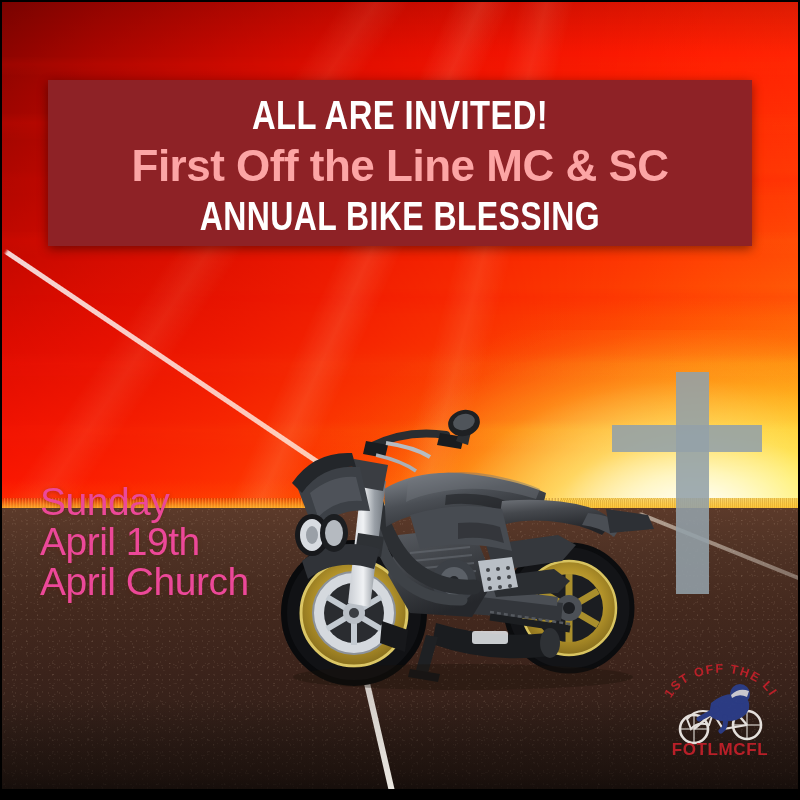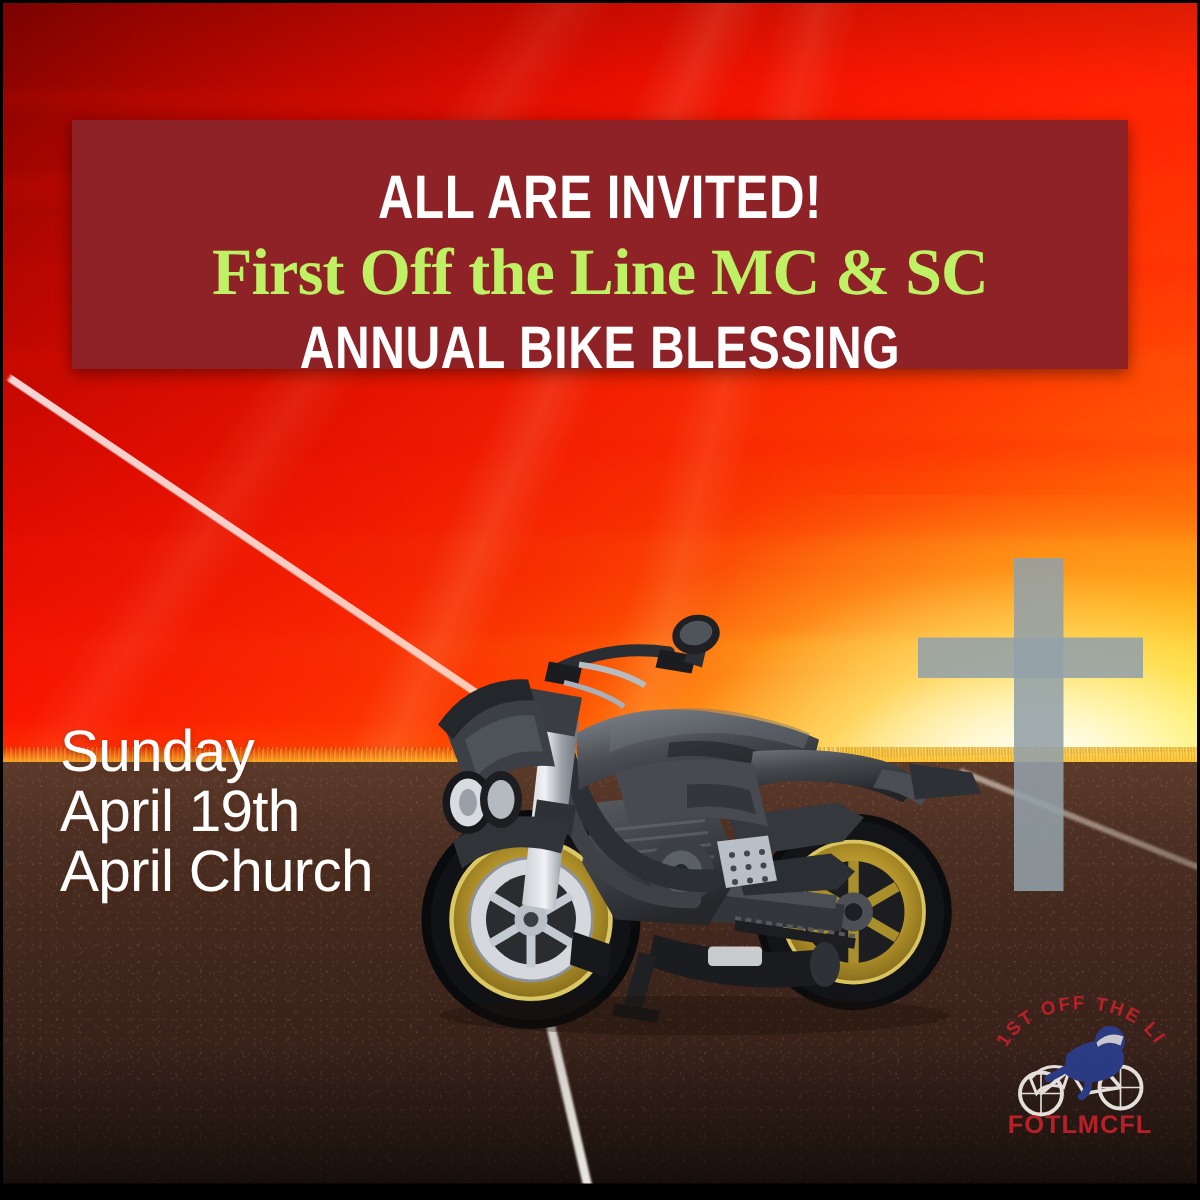--- a/index.html
+++ b/index.html
@@ -175,58 +175,58 @@
   
   .bike{position:absolute;left:258px;top:385px;width:420px;height:305px;}
   .bike svg{display:block;}
 
   
   .banner{
     position:absolute;left:48px;top:80px;width:704px;height:166px;
     background:#8e2226;
     box-shadow:0 3px 10px rgba(0,0,0,0.45);
     text-align:center;
-    padding-top:20px;
+    padding-top:4px;
     box-sizing:border-box;
   }
   .line1{
     color:#ffffff;
     font-family:"Liberation Sans",sans-serif;
     font-weight:bold;
     font-size:41px;
     letter-spacing:0.5px;
     transform:scaleX(0.80);
     line-height:50px;
     margin-top:6px;
     white-space:nowrap;
   }
   .line2{
-    color:#bef264;
-    font-family:Liberation Serif, serif;
+    color:#fca5a5;
+    font-family:Liberation Sans, sans-serif;
     font-weight:bold;
     font-size:44px;
     line-height:52px;
     letter-spacing:-0.5px;
     white-space:nowrap;
   }
   .line3{
     color:#ffffff;
     font-family:"Liberation Sans",sans-serif;
     font-weight:bold;
     font-size:40px;
     letter-spacing:0.5px;
     transform:scaleX(0.80);
     line-height:48px;
     white-space:nowrap;
   }
 
   
   .datebox{
     position:absolute;left:40px;top:482px;
-    color:#ffffff;
+    color:#ec4899;
     font-family:"Liberation Sans",sans-serif;
     font-size:39px;
     line-height:40px;
     letter-spacing:-0.5px;
     text-shadow:0 1px 4px rgba(90,30,0,0.40);
   }
   .datebox div{white-space:nowrap;}
 
   
   .logo{

